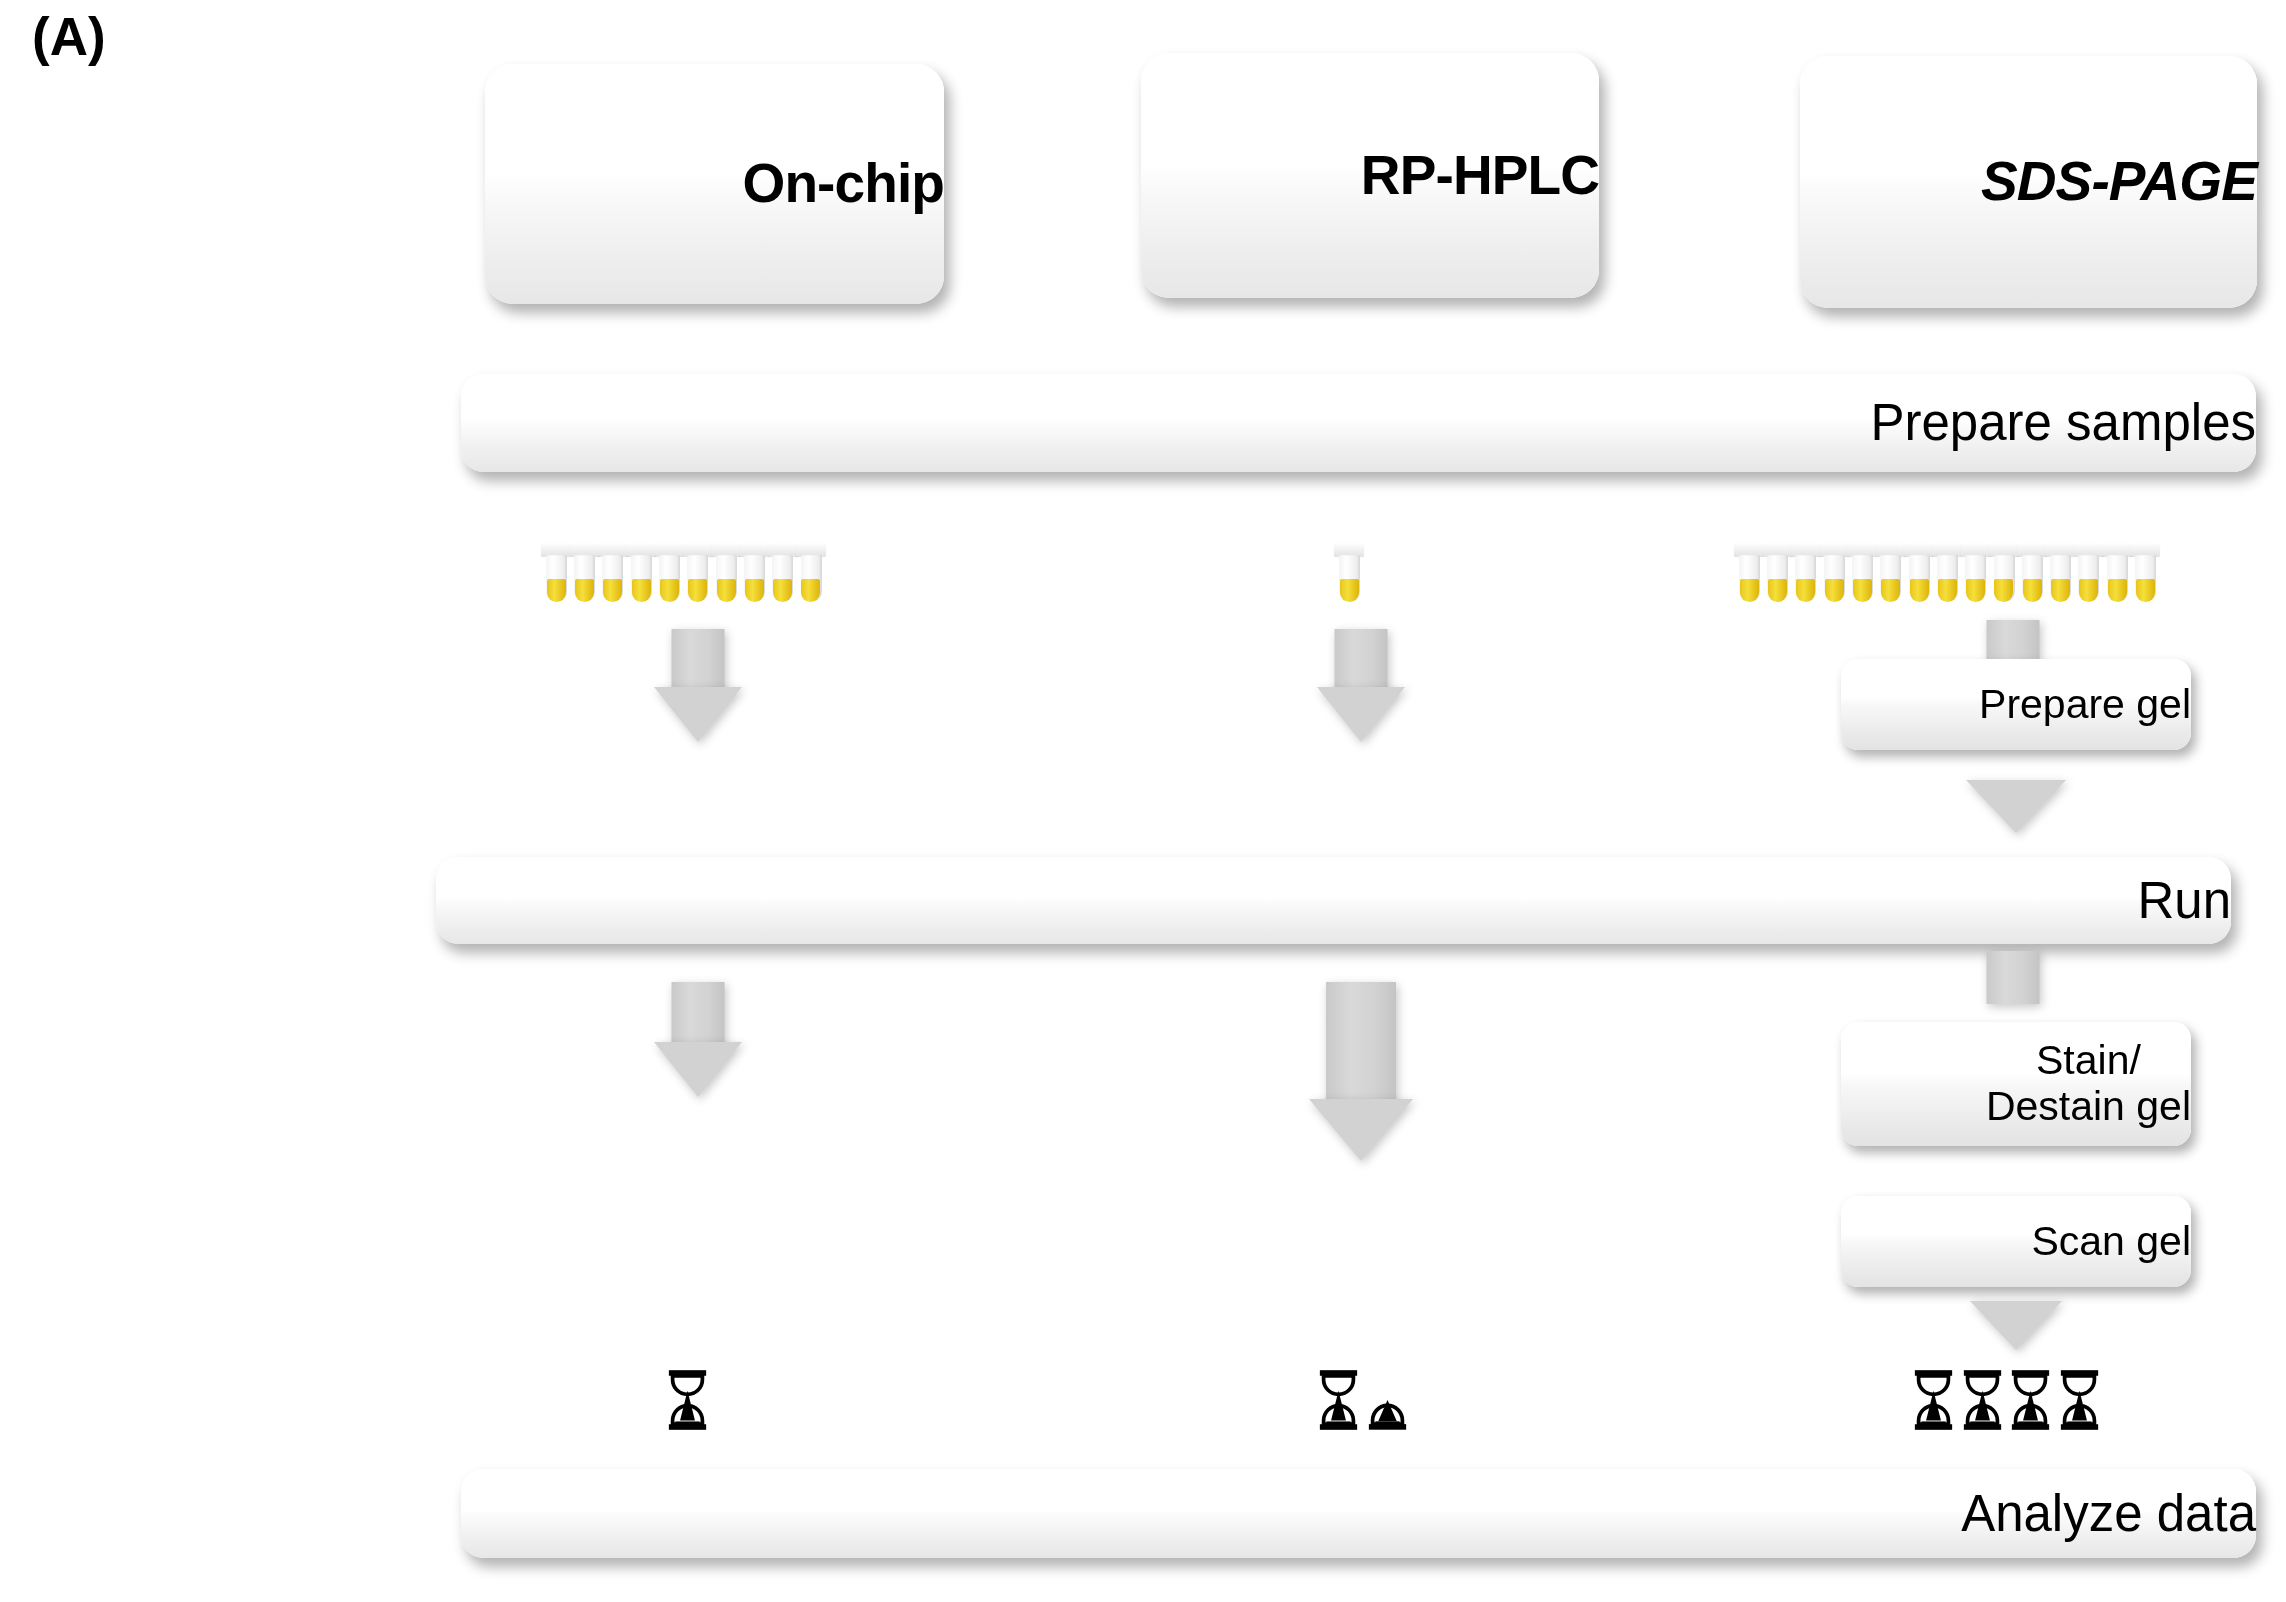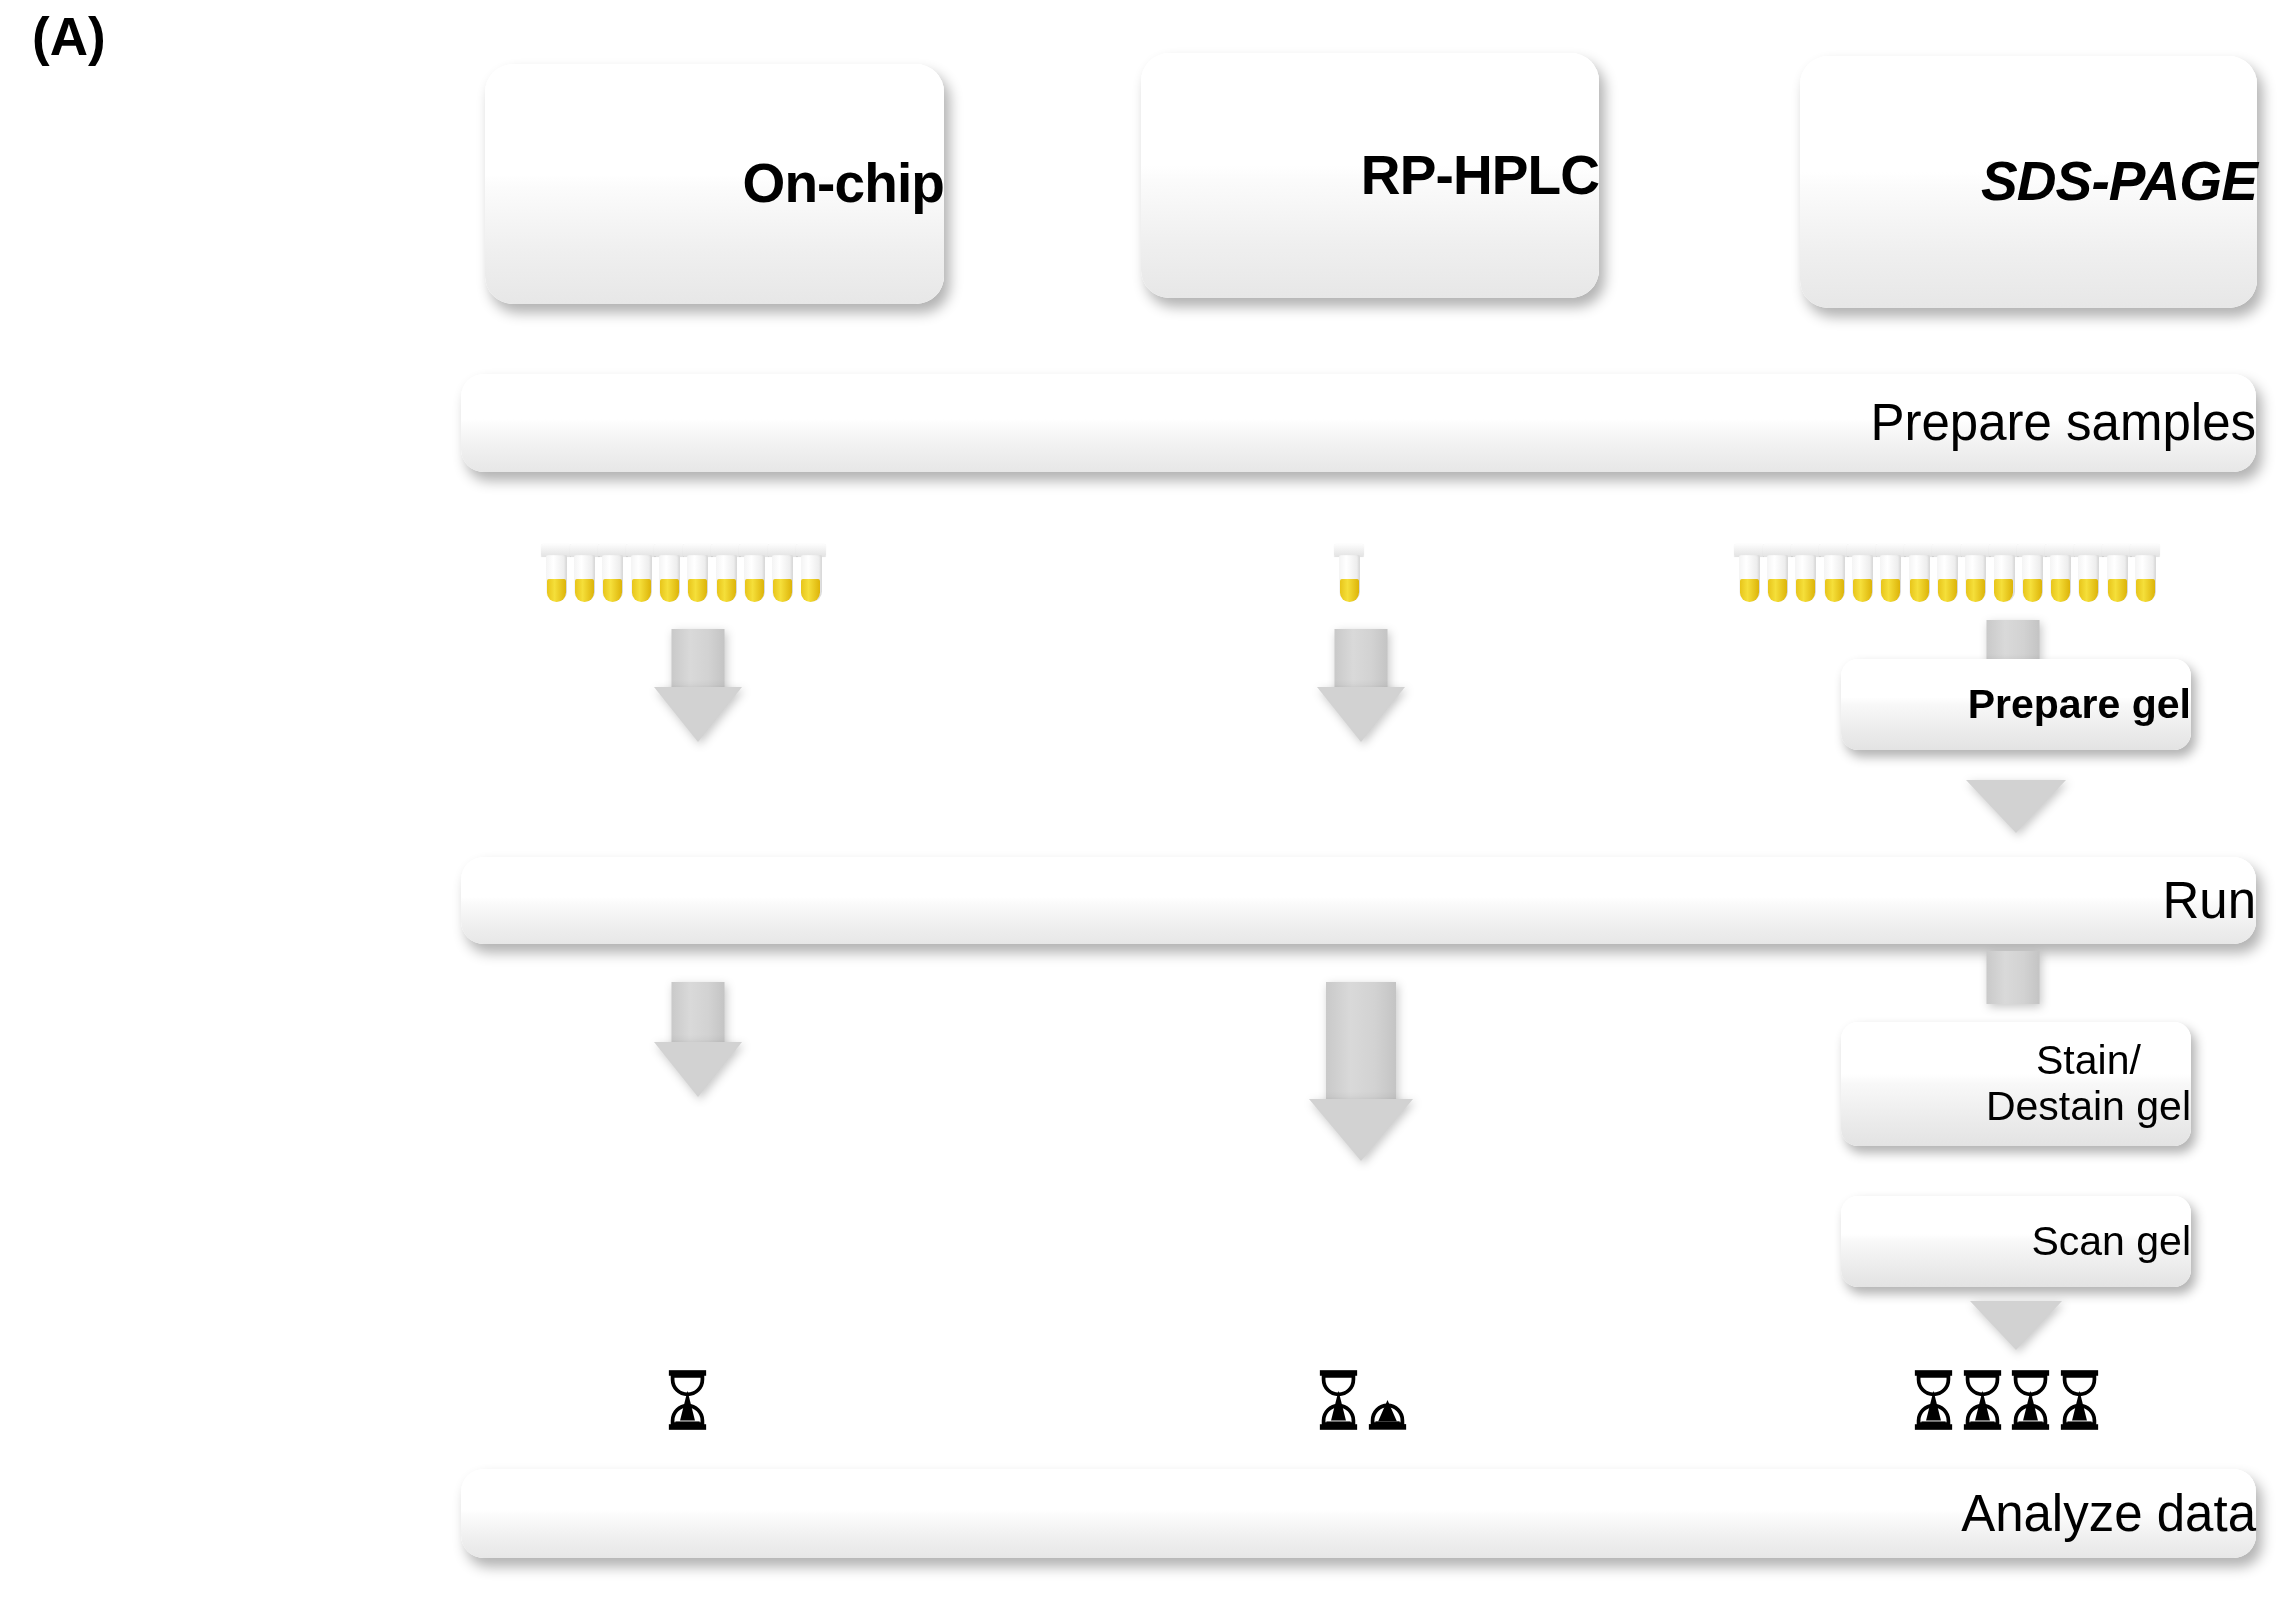--- a/index.html
+++ b/index.html
@@ -260,29 +260,29 @@
 
 <div class="arrow" style="left:1316px;top:629px;width:89px;height:113px;">
   <div class="stem" style="width:53px;height:64px;"></div>
   <div class="head" style="top:58px;border-left-width:44px;border-right-width:44px;border-top-width:55px;"></div>
 </div>
 
 <div class="arrow" style="left:1980px;top:620px;width:66px;height:43px;">
   <div class="stem" style="width:53px;height:41px;"></div>
 </div>
 
-<div class="box small" style="left:1841px;top:659px;width:350px;height:91px;font-weight:bold;">
+<div class="box small" style="left:1841px;top:659px;width:350px;height:91px;">
   <span class="lbl">Prepare  gel</span>
 </div>
 
 <div class="arrow" style="left:1966px;top:780px;width:100px;height:60px;">
   <div class="head" style="top:0;border-left-width:50px;border-right-width:50px;border-top-width:53px;"></div>
 </div>
 
-<div class="box wide" style="left:461px;top:857px;width:1795px;height:87px;">
+<div class="box wide" style="left:436px;top:857px;width:1795px;height:87px;">
   <span class="lbl">Run</span>
 </div>
 
 <div class="arrow" style="left:653px;top:982px;width:89px;height:119px;">
   <div class="stem" style="width:53px;height:66px;"></div>
   <div class="head" style="top:60px;border-left-width:44px;border-right-width:44px;border-top-width:55px;"></div>
 </div>
 
 <div class="arrow" style="left:1309px;top:982px;width:104px;height:184px;">
   <div class="stem" style="width:70px;height:122px;"></div>

